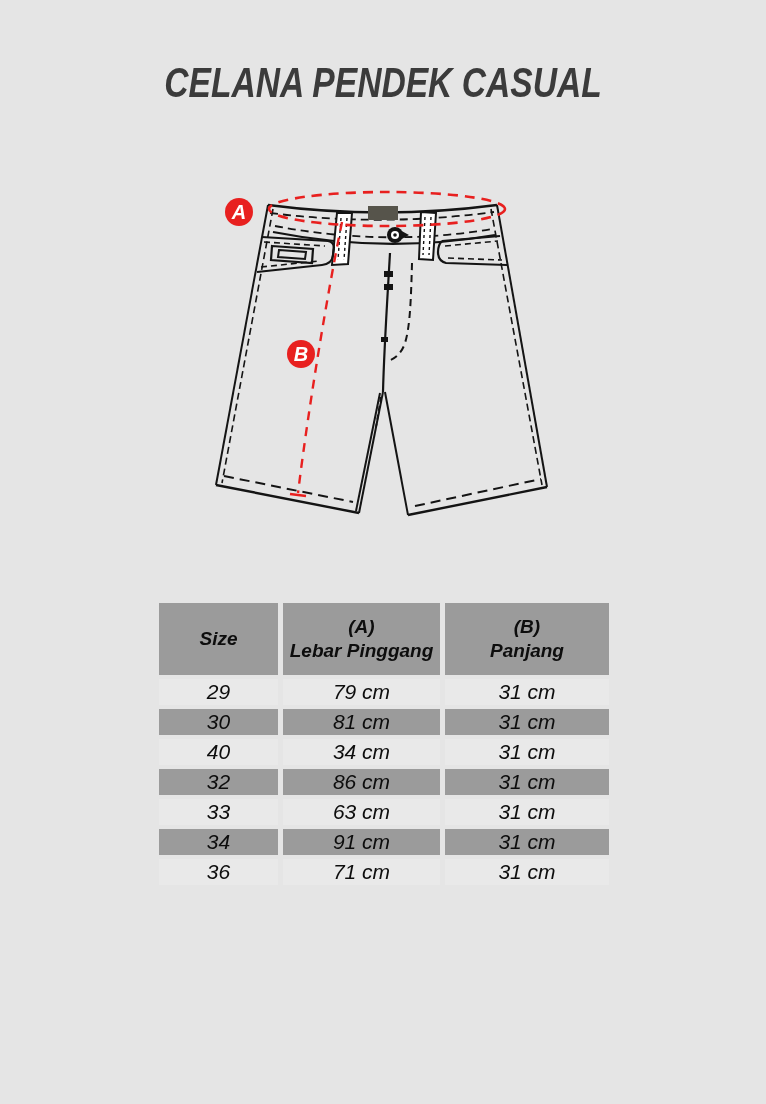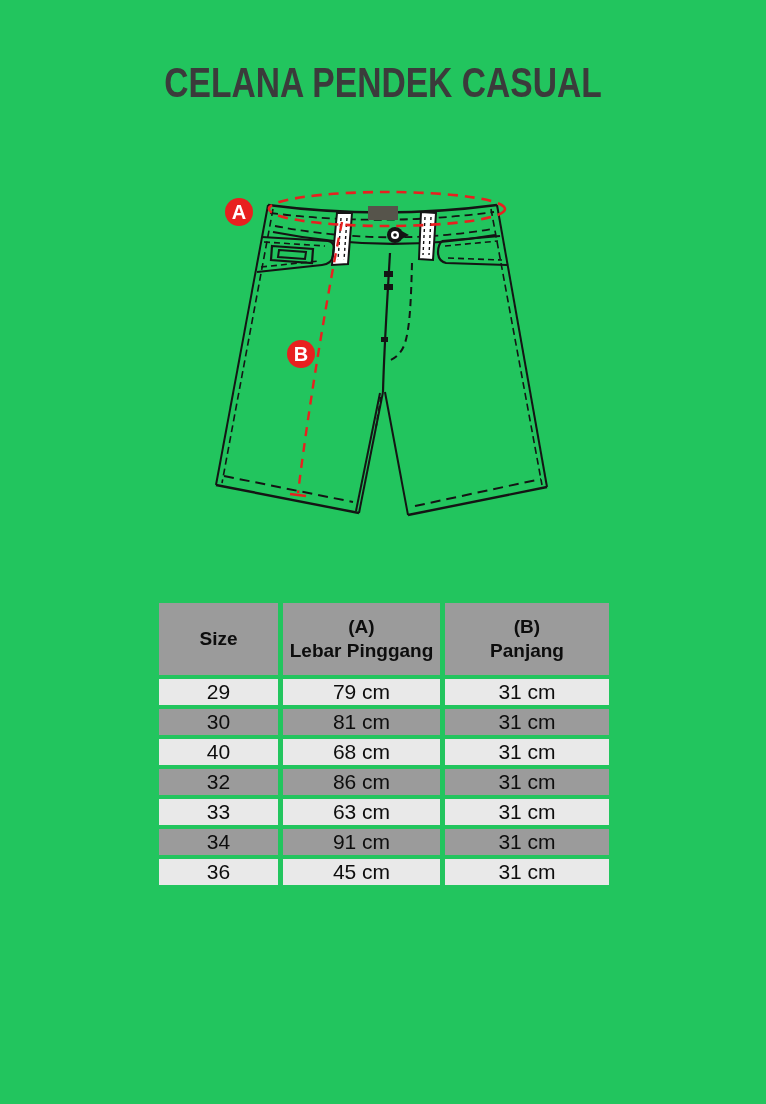--- a/index.html
+++ b/index.html
@@ -1,19 +1,20 @@
 <!DOCTYPE html>
 <html><head>
 <meta charset="utf-8">
 <style>
   html,body { margin:0; padding:0; background:#ffffff; }
   .page {
     position:relative; width:766px; height:1104px;
-    background:#22c55e; overflow:hidden;
+    background:#e5e5e5; overflow:hidden;
     font-family:"Liberation Sans", sans-serif;
+    font-style:italic;
   }
   .title {
     position:absolute; top:60px; left:0; width:766px;
     text-align:center; font-size:42px; line-height:46px;
     font-weight:bold; color:#3b3b3b;
     transform:scaleX(0.80); transform-origin:50% 50%;
     white-space:nowrap;
   }
   .diagram { position:absolute; left:195px; top:175px; }
 
@@ -153,39 +154,39 @@
         <td>79 cm</td>
         <td>31 cm</td>
       </tr>
       <tr class="dark">
         <td>30</td>
         <td>81 cm</td>
         <td>31 cm</td>
       </tr>
       <tr class="light">
         <td>40</td>
-        <td>68 cm</td>
+        <td>34 cm</td>
         <td>31 cm</td>
       </tr>
       <tr class="dark">
         <td>32</td>
         <td>86 cm</td>
         <td>31 cm</td>
       </tr>
       <tr class="light">
         <td>33</td>
         <td>63 cm</td>
         <td>31 cm</td>
       </tr>
       <tr class="dark">
         <td>34</td>
         <td>91 cm</td>
         <td>31 cm</td>
       </tr>
       <tr class="light">
         <td>36</td>
-        <td>45 cm</td>
+        <td>71 cm</td>
         <td>31 cm</td>
       </tr>
     </tbody>
   </table>
 
 </div>
 
 </body></html>

